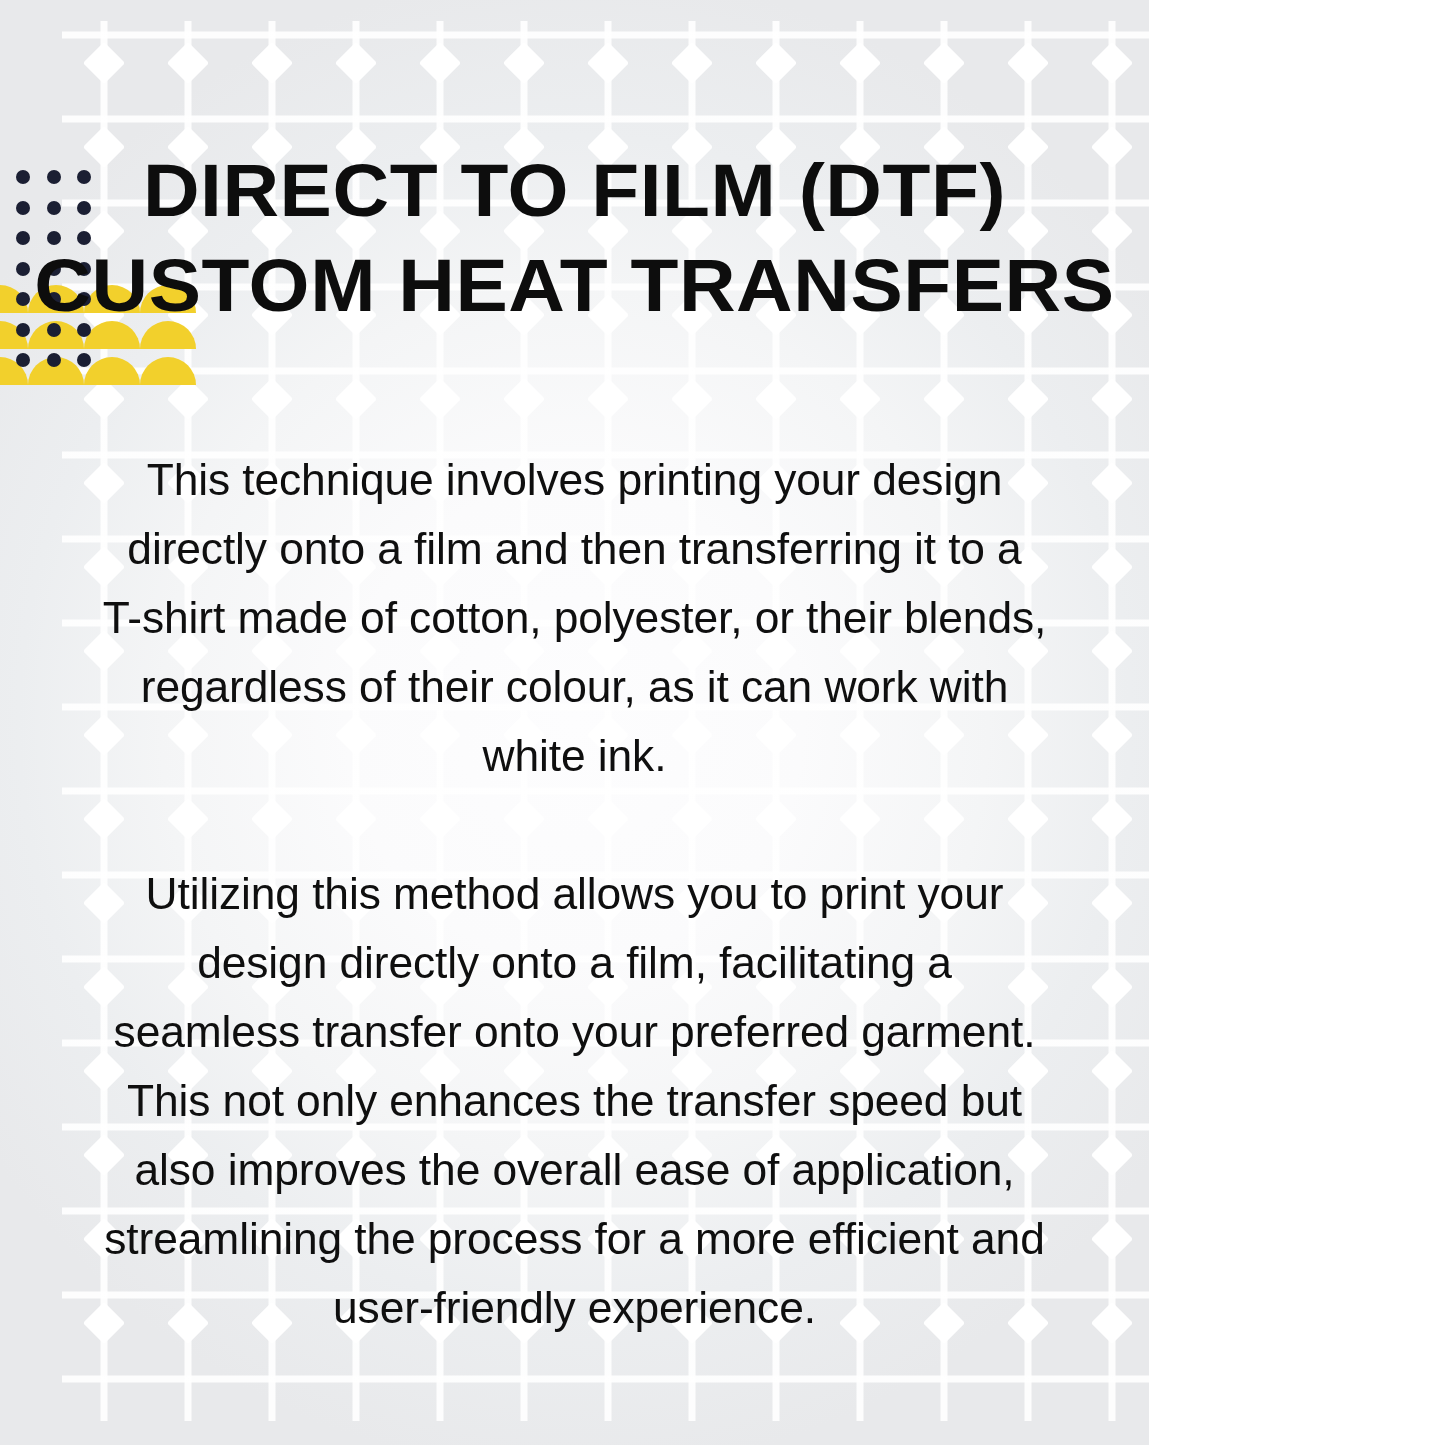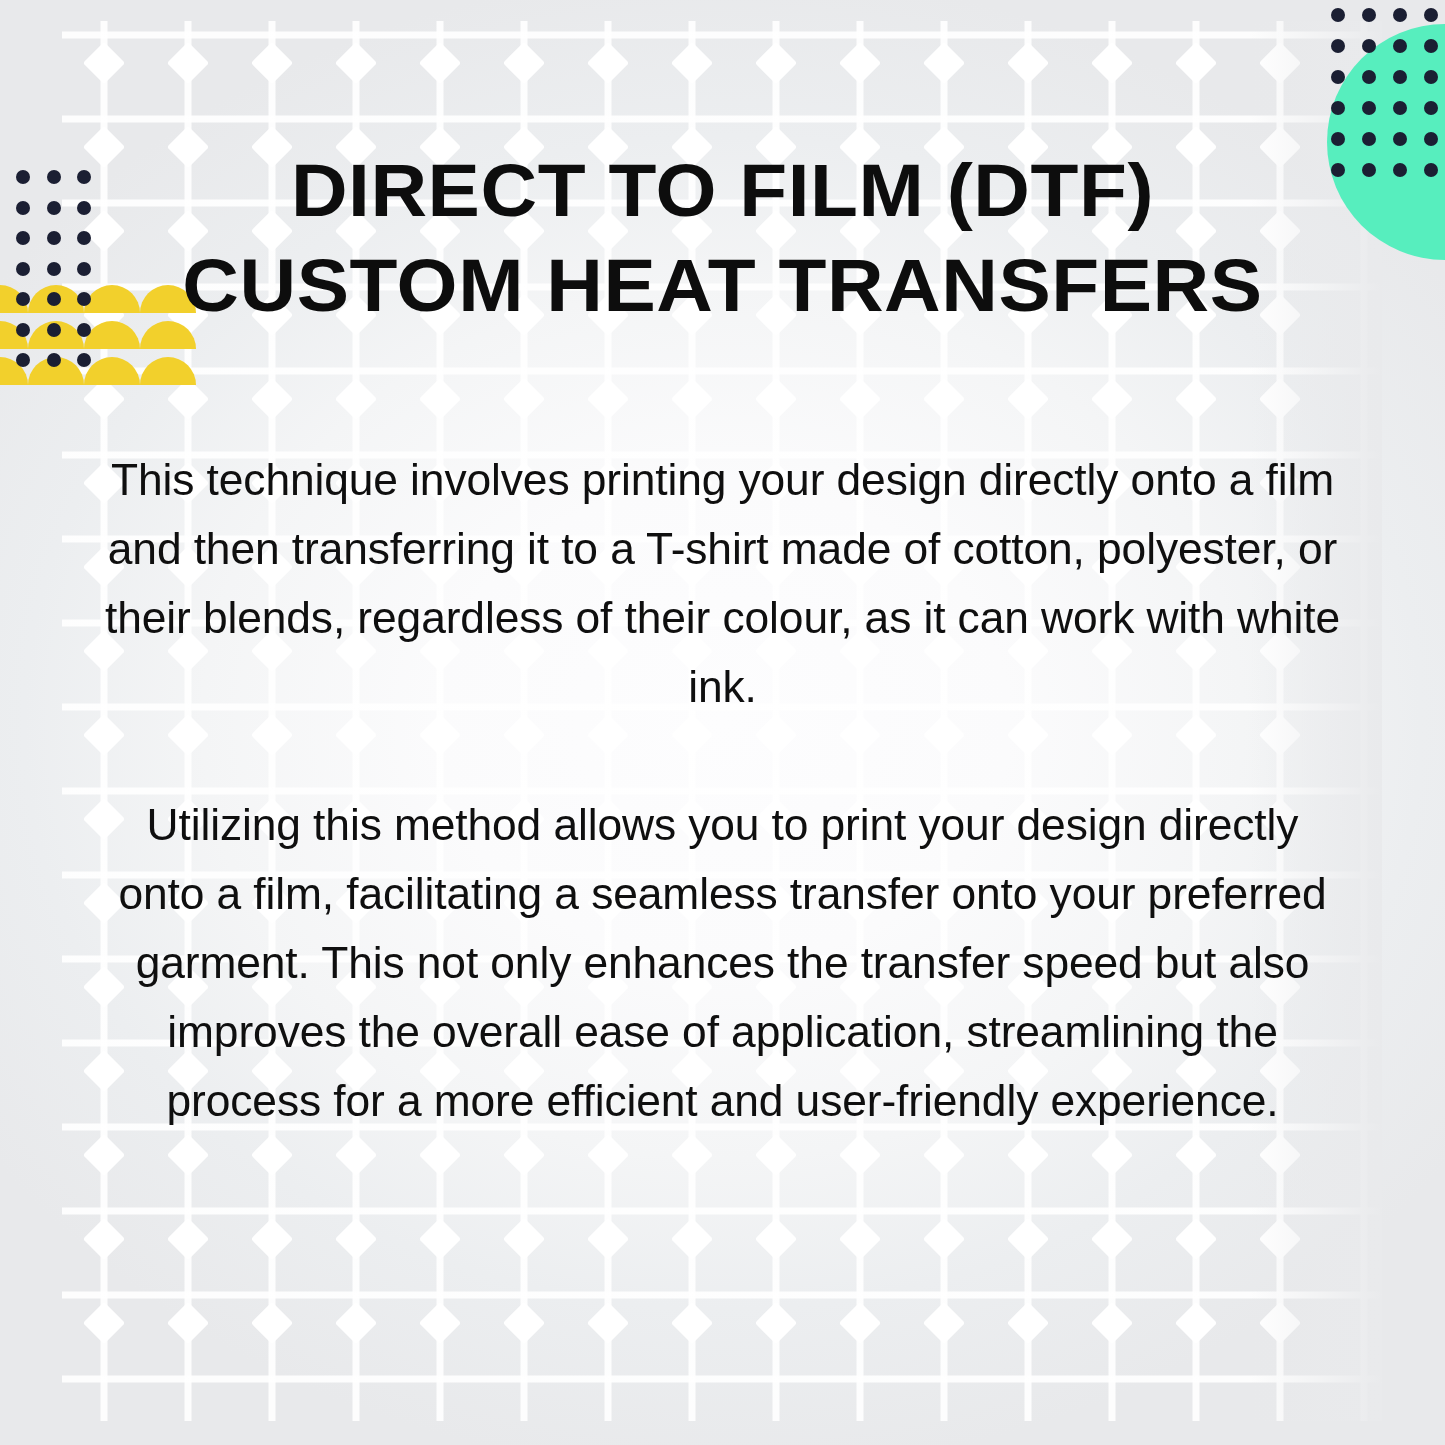--- a/index.html
+++ b/index.html
@@ -3,21 +3,21 @@
 <meta charset="utf-8">
 <style>
   html, body {
     margin: 0;
     padding: 0;
     background: #ffffff;
   }
 
   #poster {
     position: relative;
-    width: 1445px;
+    width: 1149px;
     height: 1445px;
     overflow: hidden;
     background: #f9a8d4;
     font-family: "Liberation Sans", sans-serif;
     -webkit-font-smoothing: antialiased;
   }
 
   
   .bg-base {
     position: absolute;

